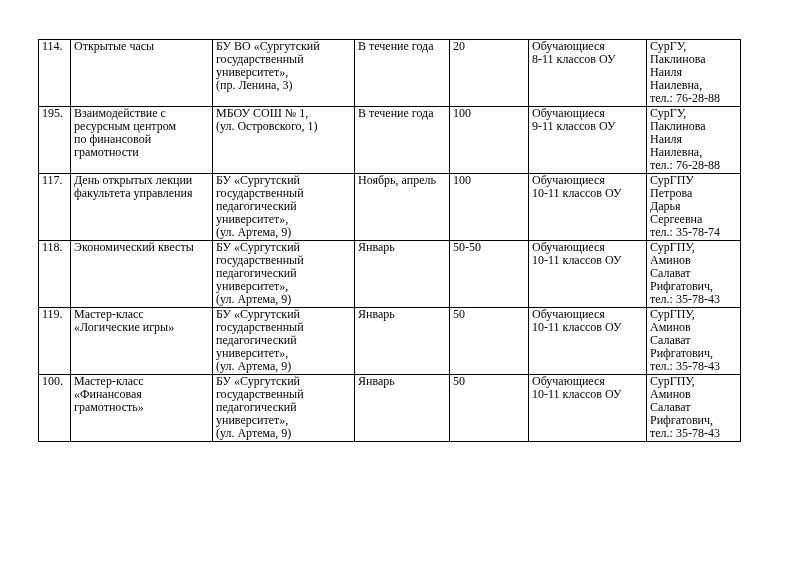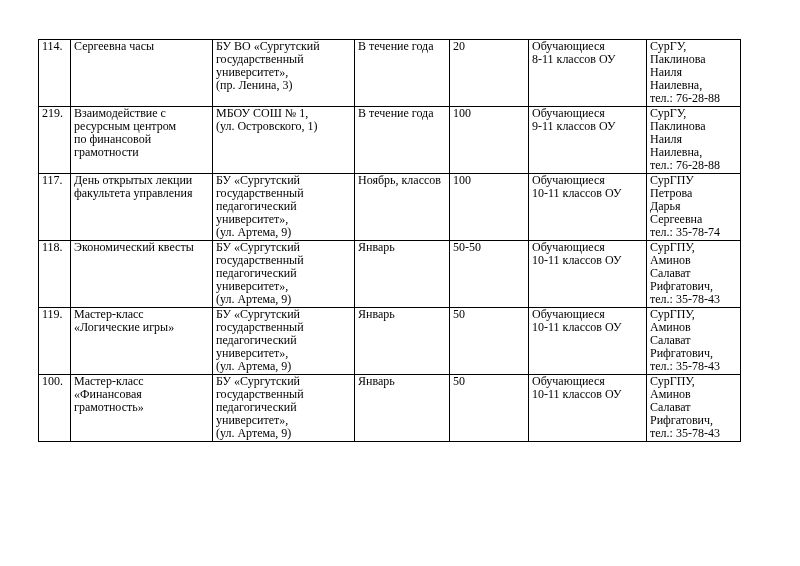--- a/index.html
+++ b/index.html
@@ -42,37 +42,37 @@
       <col style="width:142px">
       <col style="width:142px">
       <col style="width:95px">
       <col style="width:79px">
       <col style="width:118px">
       <col style="width:94px">
     </colgroup>
     <tbody>
       <tr>
         <td class="num">114.</td>
-        <td>Сергеевна часы</td>
+        <td>Открытые часы</td>
         <td>БУ ВО «Сургутский
 государственный
 университет»,
 (пр. Ленина, 3)</td>
         <td class="mid">В течение года</td>
         <td>20</td>
         <td>Обучающиеся
 8-11 классов ОУ</td>
         <td>СурГУ,
 Паклинова
 Наиля
 Наилевна,
 тел.: 76-28-88</td>
       </tr>
       <tr>
-        <td class="num">219.</td>
+        <td class="num">195.</td>
         <td>Взаимодействие с
 ресурсным центром
 по финансовой
 грамотности</td>
         <td>МБОУ СОШ № 1,
 (ул. Островского, 1)</td>
         <td class="mid">В течение года</td>
         <td>100</td>
         <td>Обучающиеся
 9-11 классов ОУ</td>
@@ -84,21 +84,21 @@
       </tr>
       <tr>
         <td class="num">117.</td>
         <td class="mid">День открытых лекции
 факультета управления</td>
         <td>БУ «Сургутский
 государственный
 педагогический
 университет»,
 (ул. Артема, 9)</td>
-        <td class="mid">Ноябрь, классов</td>
+        <td class="mid">Ноябрь, апрель</td>
         <td>100</td>
         <td>Обучающиеся
 10-11 классов ОУ</td>
         <td>СурГПУ
 Петрова
 Дарья
 Сергеевна
 тел.: 35-78-74</td>
       </tr>
       <tr>

